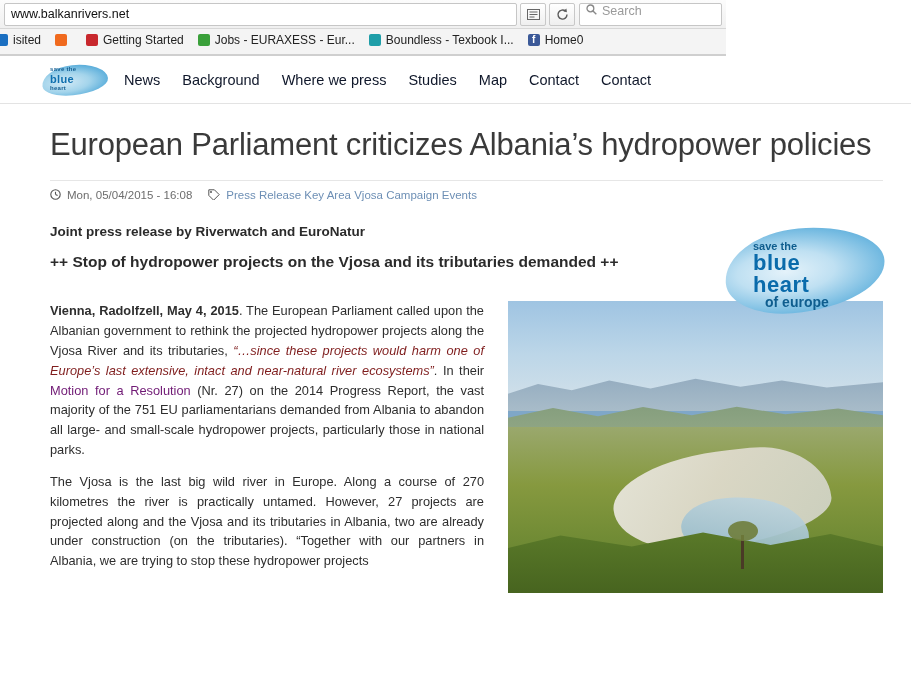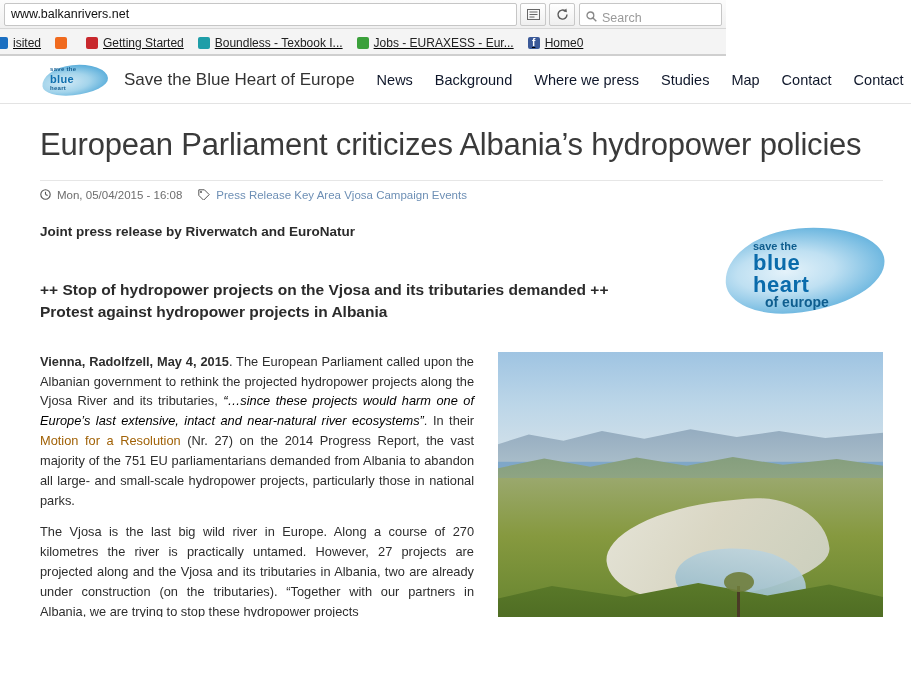--- a/index.html
+++ b/index.html
@@ -51,38 +51,37 @@
     color: #555;
     font-size: 13px;
   }
   .search-field {
     width: 143px;
     height: 23px;
     margin-left: 4px;
     background: #ffffff;
     border: 1px solid #c6c6c6;
     border-radius: 2px;
-    display: flex; align-items: flex-end;
+    display: flex; align-items: flex-start;
     padding: 0 6px;
     color: #9a9a9a;
     font-size: 12.5px;
   }
   .search-field .mag { margin-right: 5px; color: #888; font-size: 12px; }
 
   
   .bookmarks {
     display: flex;
-    align-items: flex-end;
+    align-items: flex-start;
     height: 26px;
     background: #f4f4f4;
     padding: 0 2px;
     border-bottom: 1px solid #cfcfcf;
     overflow: hidden;
     white-space: nowrap;
-    text-decoration: underline;
   }
   .bm {
     display: flex; align-items: center;
     font-size: 12px;
     color: #222;
     padding: 0 7px;
     height: 22px;
     line-height: 22px;
   }
   .bm .fav {
@@ -154,21 +153,21 @@
     gap: 22px;
     font-size: 14.5px;
     color: #3c3c3c;
     overflow: hidden;
     white-space: nowrap;
   }
   .nav a { color: #0f172a; text-decoration: none; }
 
   
   .article {
-    padding: 18px 28px 0 40px;
+    padding: 18px 28px 0 50px;
   }
   h1.title {
     font-size: 31px;
     font-weight: normal;
     color: #3a3a3a;
     line-height: 1.22;
     margin: 4px 0 16px 0;
     letter-spacing: -0.2px;
   }
   .meta {
@@ -182,21 +181,21 @@
   }
   .meta .clock, .meta .tag { color: #555; font-size: 11px; }
   .meta .tags { color: #6d8fb5; }
   .lead {
     margin-top: 22px;
     font-size: 13.5px;
     font-weight: bold;
     color: #2b2b2b;
   }
   .headline2 {
-    margin-top: 40px;
+    margin-top: 12px;
     font-size: 15.5px;
     font-weight: bold;
     color: #2b2b2b;
     line-height: 1.45;
     max-width: 680px;
   }
 
   .body-wrap {
     display: flex;
     margin-top: 28px;
@@ -205,22 +204,22 @@
   .col-text {
     width: 434px;
     flex: 0 0 434px;
     font-size: 12.8px;
     line-height: 1.55;
     color: #2e2e2e;
     text-align: justify;
   }
   .col-text p { margin: 0 0 12px 0; }
   .col-text .bold { font-weight: bold; }
-  .col-text .ital { font-style: italic; color: #000000; margin-top: 23px; }
-  .col-text a { color: #a16207; text-decoration: none; }
+  .col-text .ital { font-style: italic; color: #7f1d1d; margin-top: 23px; }
+  .col-text a { color: #701a75; text-decoration: none; }
 
   .col-img {
     flex: 1 1 auto;
     height: 292px;
     position: relative;
     overflow: hidden;
     background: #7fa7c8;
   }
   
   .ph-sky {
@@ -338,44 +337,43 @@
       <span>isited</span>
     </div>
     <div class="bm">
       <span class="fav orange"></span>
     </div>
     <div class="bm">
       <span class="fav red"></span>
       <span>Getting Started</span>
     </div>
     <div class="bm">
+      <span class="fav green"></span>
+      <span>Jobs - EURAXESS - Eur...</span>
+    </div>
+    <div class="bm">
       <span class="fav teal"></span>
       <span>Boundless - Texbook I...</span>
-    </div>
-    <div class="bm">
-      <span class="fav green"></span>
-      <span>Jobs - EURAXESS - Eur...</span>
     </div>
     <div class="bm">
       <span class="fav fb">f</span>
       <span>Home0</span>
     </div>
   </div>
 </div>
 
 <div class="page">
 
   <div class="sitebar">
     <div class="logo">
       <div class="wave"></div>
       <div class="txt1">save the</div>
       <div class="txt2">blue</div>
       <div class="txt3">heart</div>
     </div>
-    <div class="site-title">Save the Blue Heart of Europe</div>
     <div class="nav">
       <a href="#">News</a>
       <a href="#">Background</a>
       <a href="#">Where we press</a>
       <a href="#">Studies</a>
       <a href="#">Map</a>
       <a href="#">Contact</a>
       <a href="#">Contact</a>
 
     </div>
@@ -400,21 +398,20 @@
           <circle cx="3" cy="3" r="1" fill="#555"></circle>
         </svg>
       </span>
       <span class="tags">Press Release Key Area Vjosa Campaign Events</span>
     </div>
 
     <div class="lead">Joint press release by Riverwatch and EuroNatur</div>
 
     <div class="headline2">
       <div>++ Stop of hydropower projects on the Vjosa and its tributaries demanded ++</div>
-      <div>Protest against hydropower projects in Albania</div>
     </div>
 
     <div class="body-wrap">
       <div class="col-text">
         <p><span class="bold">Vienna, Radolfzell, May 4, 2015</span><span>. The European Parliament called upon the Albanian government to rethink the projected hydropower projects along the Vjosa River and its tributaries, </span><span class="ital">“…since these projects would harm one of Europe’s last extensive, intact and near-natural river ecosystems”</span><span>. In their </span><a href="#">Motion for a Resolution</a><span> (Nr. 27) on the 2014 Progress Report, the vast majority of the 751 EU parliamentarians demanded from Albania to abandon all large- and small-scale hydropower projects, particularly those in national parks.</span></p>
         <p>The Vjosa is the last big wild river in Europe. Along a course of 270 kilometres the river is practically untamed. However, 27 projects are projected along and the Vjosa and its tributaries in Albania, two are already under construction (on the tributaries). “Together with our partners in Albania, we are trying to stop these hydropower projects</p>
       </div>
 
       <div class="col-img">
         <div class="ph-sky"></div>

